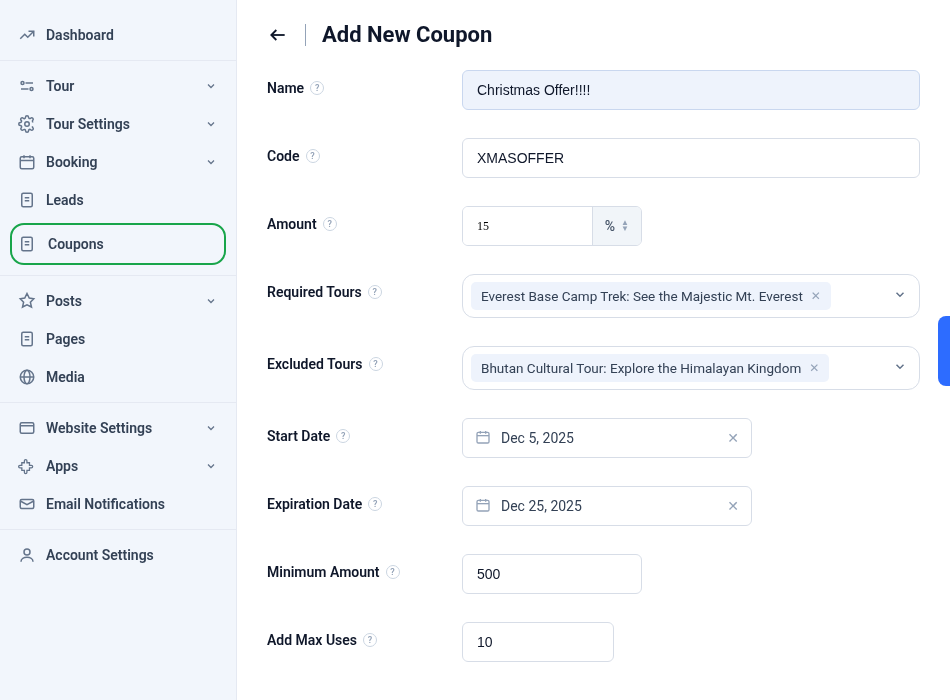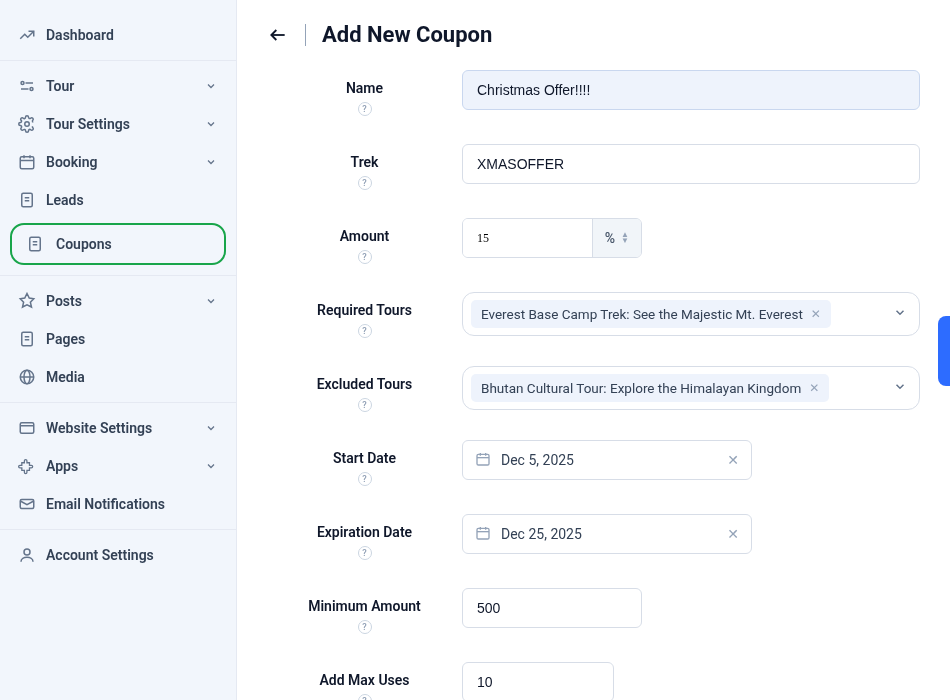--- a/index.html
+++ b/index.html
@@ -45,21 +45,21 @@
     display: flex; align-items: center; justify-content: center;
     color: #64748b;
   }
   .side-item svg { flex-shrink: 0; }
   .side-icon { width: 18px; height: 18px; color: #64748b; }
   .coupons-highlight {
     margin: 4px 10px;
     border: 2.5px solid #18a54a;
     border-radius: 14px;
   }
-  .coupons-highlight .side-item { padding: 10px 14px; gap: 12px; }
+  .coupons-highlight .side-item { padding: 10px 6px; gap: 12px; }
 
   
   .main {
     flex: 1;
     height: 100%;
     overflow-y: auto;
     padding: 22px 30px 40px 30px;
     position: relative;
   }
   .page-header {
@@ -92,21 +92,20 @@
   }
   .form-label {
     width: 195px;
     padding-top: 10px;
     display: flex;
     align-items: center;
     gap: 6px;
     font-weight: 600;
     font-size: 14px;
     color: #0f172a;
-    flex-direction: column;
   }
   .help-icon {
     width: 14px; height: 14px;
     display: inline-flex; align-items: center; justify-content: center;
     border: 1.3px solid #cbd5e1;
     border-radius: 50%;
     color: #94a3b8;
     font-size: 9px;
     line-height: 1;
     cursor: help;
@@ -384,21 +383,21 @@
       <span>Name</span>
       <span class="help-icon">?</span>
     </div>
     <div class="form-field">
       <input class="text-input highlight" value="Christmas Offer!!!!" style="">
     </div>
   </div>
 
   <div class="form-row">
     <div class="form-label">
-      <span>Trek</span>
+      <span>Code</span>
       <span class="help-icon">?</span>
     </div>
     <div class="form-field">
       <input class="text-input" value="XMASOFFER" style="">
     </div>
   </div>
 
   <div class="form-row">
     <div class="form-label">
       <span>Amount</span>

